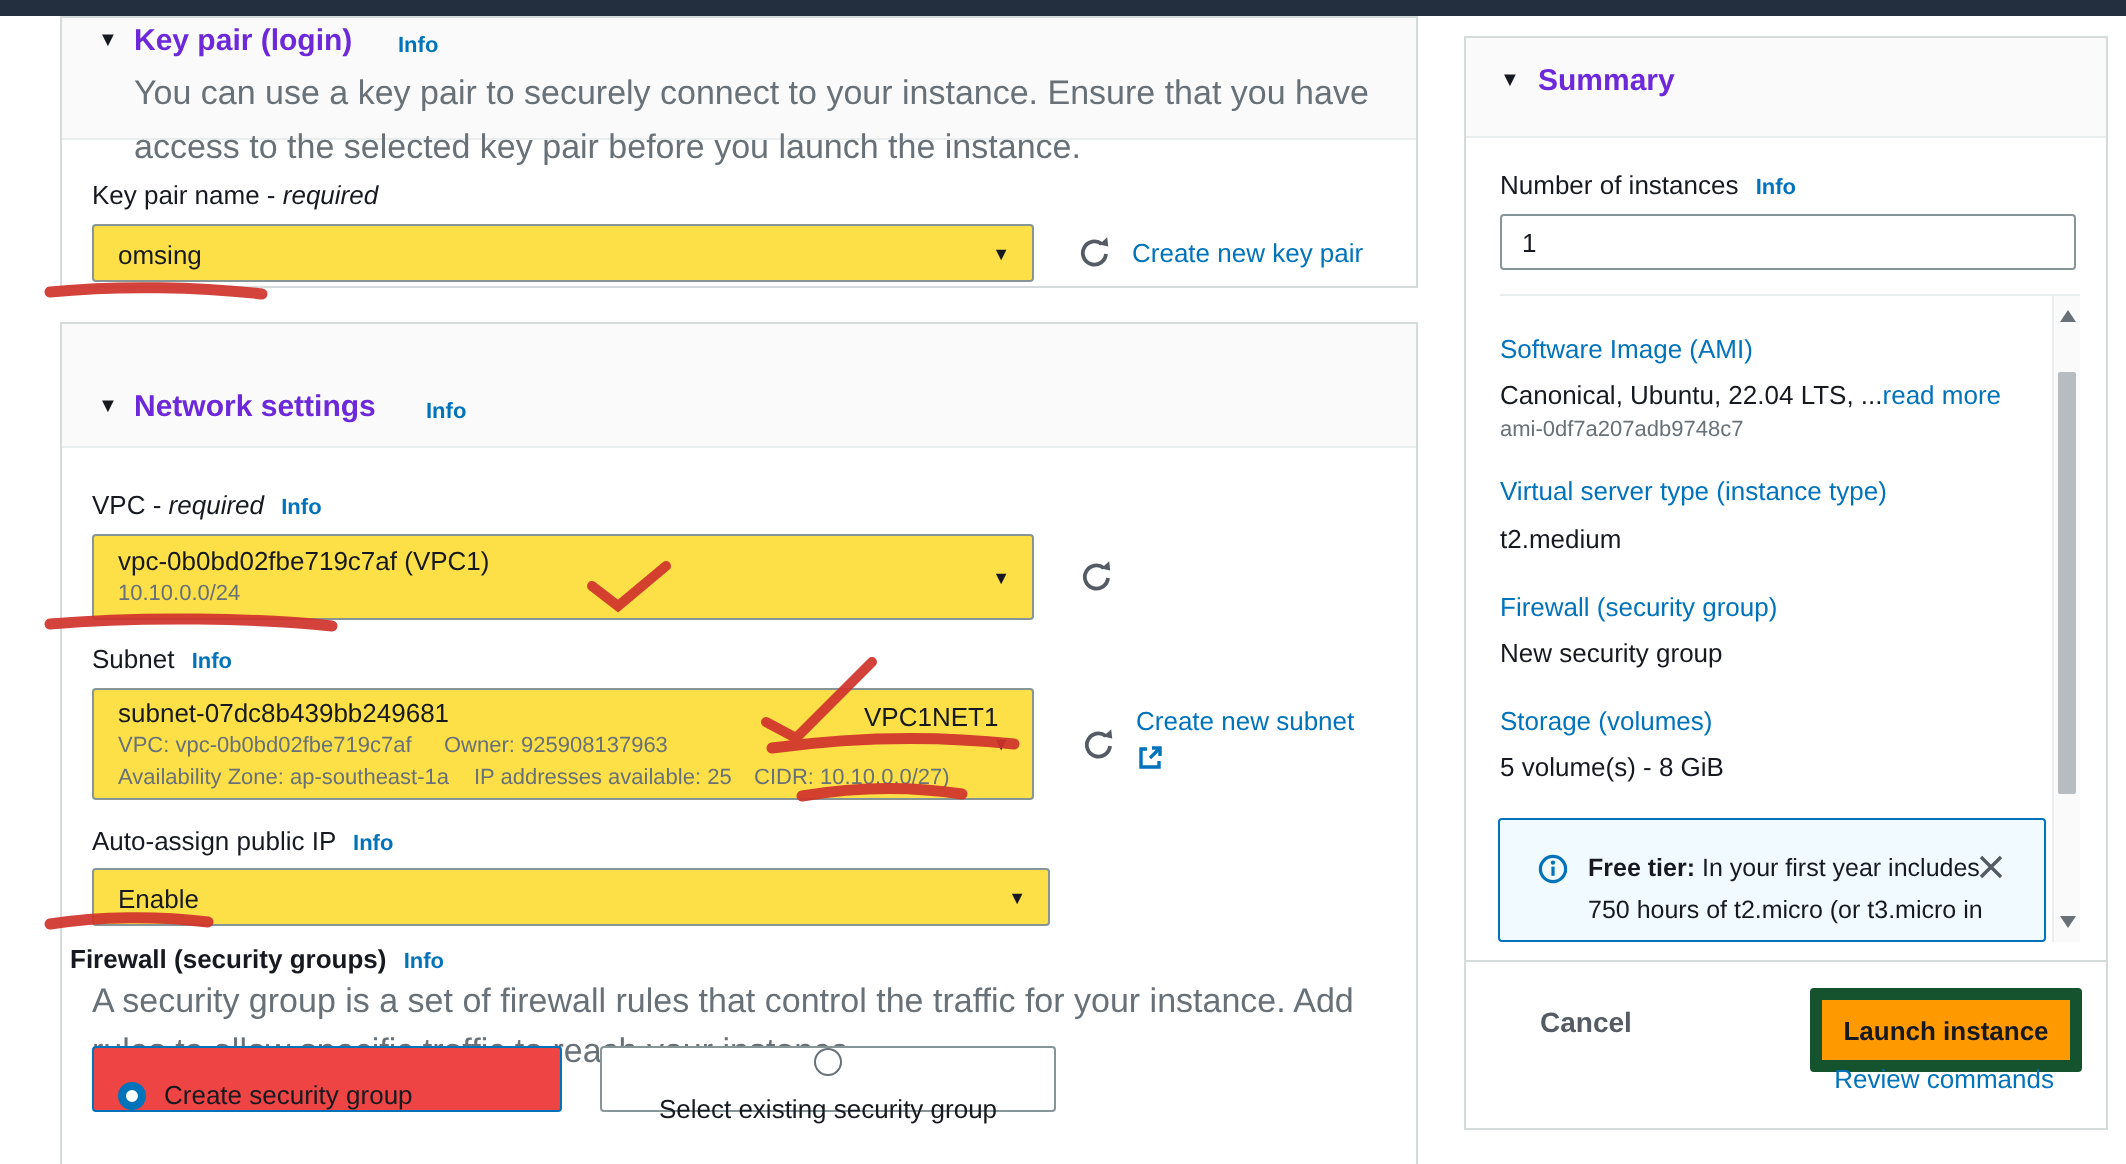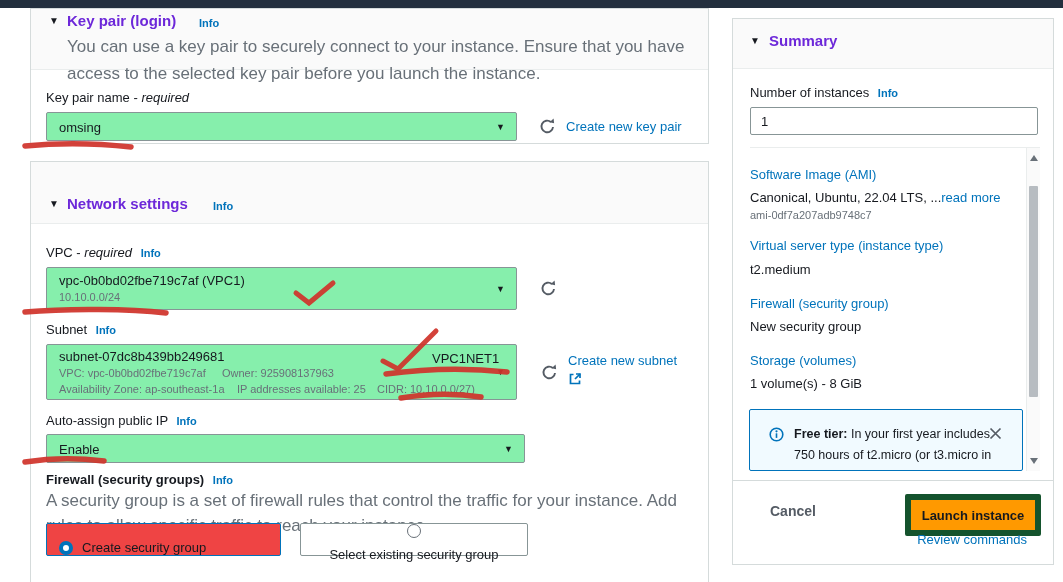--- a/index.html
+++ b/index.html
@@ -9,21 +9,21 @@
   .topbar{position:absolute;left:0;top:0;width:1063px;height:8px;background:#232f3e;}
   .card{position:absolute;background:#fff;border:1px solid #d5dbdb;box-sizing:border-box;}
   .sec-header{position:absolute;left:0;right:0;top:0;background:#fafafa;border-bottom:1px solid #eaeded;}
   .tri{font-size:10px;color:#16191f;line-height:1;}
   .sec-title{font-weight:bold;font-size:15px;color:#6d28d9;white-space:nowrap;}
   .info{color:#0073bb;font-size:11px;font-weight:bold;cursor:pointer;white-space:nowrap;}
   .desc{color:#687078;font-size:17px;line-height:1.6;}
   .label13{font-size:13px;color:#16191f;white-space:nowrap;}
   .bold{font-weight:bold;}
   .it{font-style:italic;}
-  .select{position:absolute;background:#86efac;border:1px solid #879596;border-radius:2px;box-sizing:border-box;cursor:pointer;}
+  .select{position:absolute;background:#fde047;border:1px solid #879596;border-radius:2px;box-sizing:border-box;cursor:pointer;}
   .sel-arrow{position:absolute;right:11px;top:50%;transform:translateY(-50%);font-size:9px;color:#16191f;}
   .link{color:#0073bb;font-size:13px;cursor:pointer;white-space:nowrap;}
   .subtext{font-size:11px;color:#687078;white-space:nowrap;}
   .radio-card{position:absolute;height:31px;border:1px solid #879596;background:#fff;border-radius:2px;
               display:flex;align-items:center;gap:9px;padding:0 12px;box-sizing:content-box;cursor:pointer;}
   .radio-card.selected{border-color:#0073bb;background:#ef4444;align-items:flex-end;}
   .radio{width:14px;height:14px;border-radius:50%;box-sizing:border-box;flex:0 0 auto;}
   .radio.on{border:4.5px solid #0073bb;background:#fff;}
   .radio.off{border:1.5px solid #687078;background:#fff;}
   .radio-label{font-size:13px;color:#16191f;white-space:nowrap;}
@@ -134,21 +134,21 @@
 
     <div class="abs label13" style="left:15px;top:251px;">
       <span>Auto-assign public IP</span>
       <span class="info" style="margin-left:5px;">Info</span>
     </div>
     <div class="select" style="left:15px;top:272px;width:479px;height:29px;">
       <span class="abs val13" style="left:12px;top:7px;">Enable</span>
       <span class="sel-arrow">▼</span>
     </div>
 
-    <div class="abs label13 bold" style="left:15px;top:310px;">
+    <div class="abs label13 bold" style="left:4px;top:310px;">
       <span>Firewall (security groups)</span>
       <span class="info" style="margin-left:5px;font-weight:bold;">Info</span>
     </div>
     <div class="abs desc" style="left:15px;top:327px;width:650px;line-height:1.45;">A security group is a set of firewall rules that control the traffic for your instance. Add rules to allow specific traffic to reach your instance.</div>
 
     <div class="radio-card selected" style="left:15px;top:361px;width:209px;">
       <span class="radio on"></span>
       <span class="radio-label">Create security group</span>
     </div>
     <div class="radio-card" style="left:269px;top:361px;width:202px;flex-direction:column;">
@@ -177,21 +177,21 @@
       </span>
       <span class="abs subtext" style="left:17px;top:61px;">ami-0df7a207adb9748c7</span>
 
       <span class="abs blue-label" style="left:17px;top:90px;">Virtual server type (instance type)</span>
       <span class="abs val13" style="left:17px;top:114px;">t2.medium</span>
 
       <span class="abs blue-label" style="left:17px;top:148px;">Firewall (security group)</span>
       <span class="abs val13" style="left:17px;top:171px;">New security group</span>
 
       <span class="abs blue-label" style="left:17px;top:205px;">Storage (volumes)</span>
-      <span class="abs val13" style="left:17px;top:228px;">1 volume(s) - 8 GiB</span>
+      <span class="abs val13" style="left:17px;top:228px;">5 volume(s) - 8 GiB</span>
 
       <div class="alert" style="left:16px;top:261px;width:274px;height:62px;">
         <span class="abs" style="left:19px;top:17px;">
           <svg width="15" height="15" viewBox="0 0 15 15">
             <circle cx="7.5" cy="7.5" r="6.3" fill="none" stroke="#0073bb" stroke-width="1.6"></circle>
             <circle cx="7.5" cy="4.3" r="1.1" fill="#0073bb"></circle>
             <rect x="6.7" y="6.3" width="1.6" height="4.6" fill="#0073bb"></rect>
           </svg>
         </span>
         <div class="abs" style="left:44px;top:14px;width:198px;font-size:12.5px;line-height:21px;color:#16191f;">

